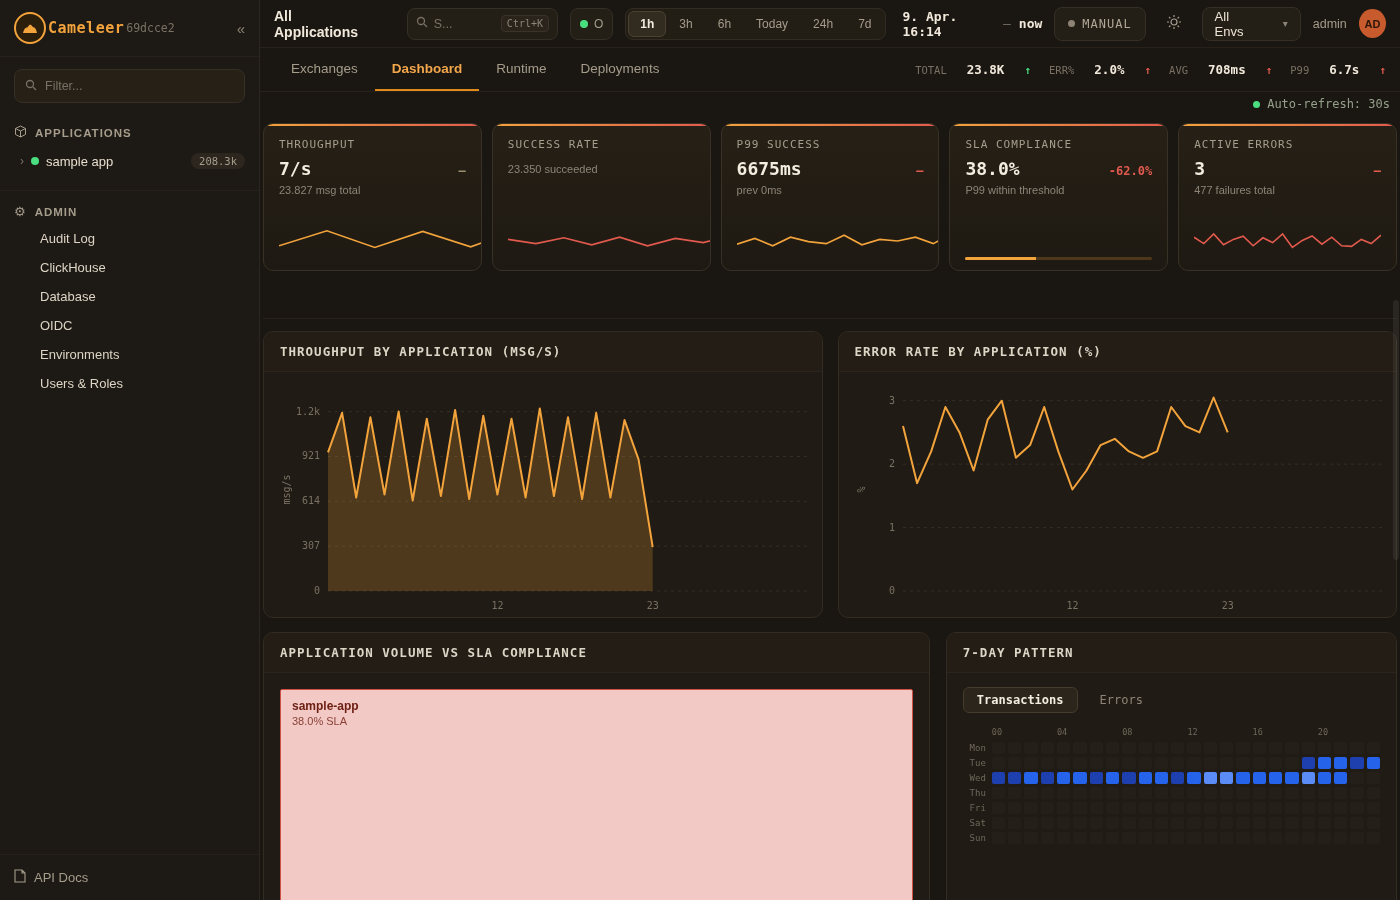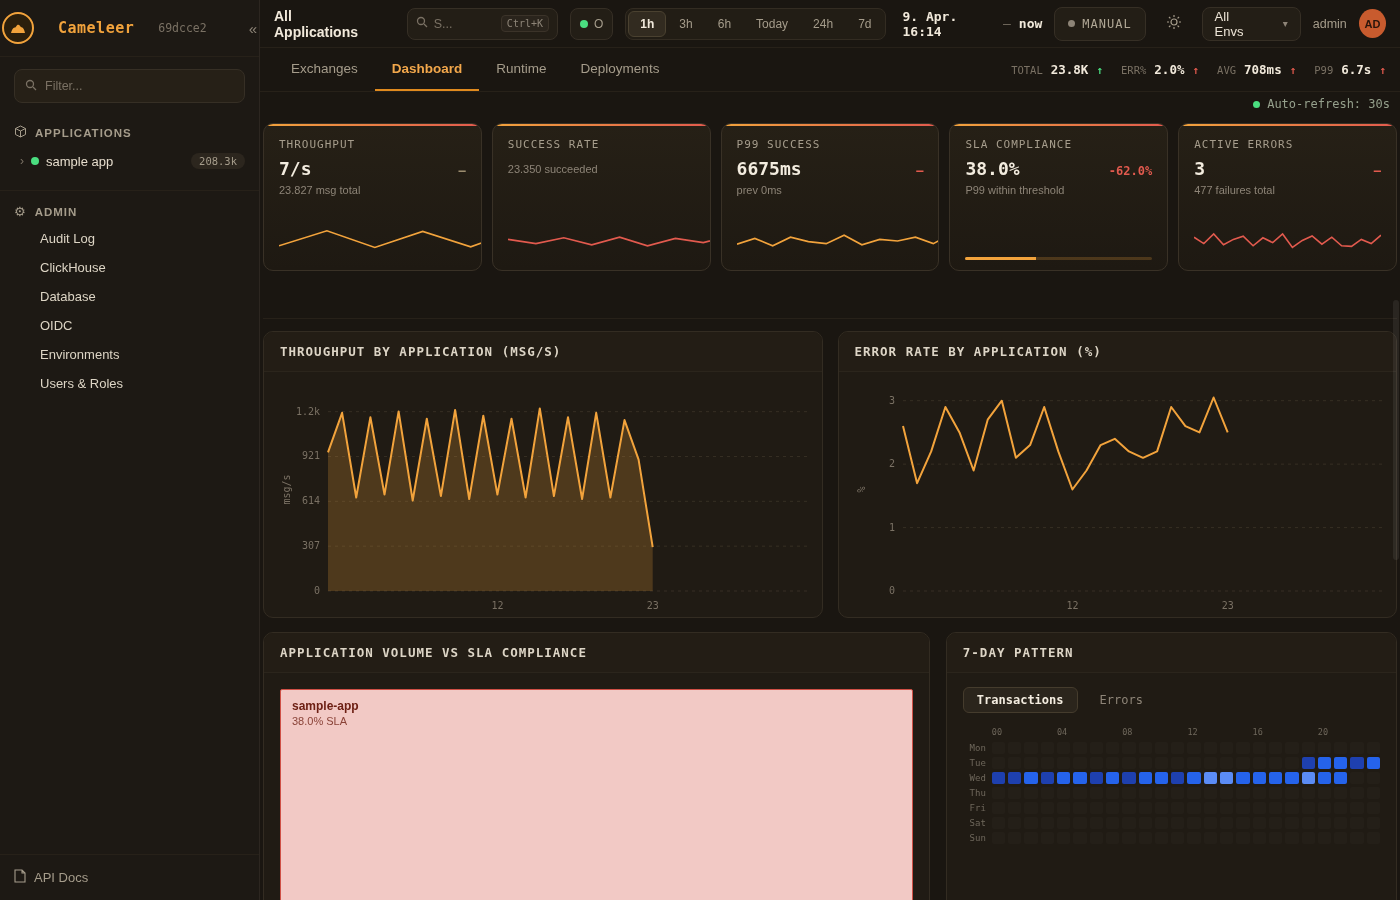--- a/index.html
+++ b/index.html
@@ -3,21 +3,21 @@
 <meta charset="utf-8">
 <style>
   *{margin:0;padding:0;box-sizing:border-box}
   html,body{width:1400px;height:900px;overflow:hidden}
   body{background:#1a1611;color:#ece4d6;font-family:"Liberation Sans","DejaVu Sans",sans-serif;font-size:13px}
   .mono{font-family:"DejaVu Sans Mono",monospace}
   .app{display:flex;width:1400px;height:900px;position:relative}
 
   
   .sidebar{width:260px;min-width:260px;background:#1d1914;border-right:1px solid #2c2620;display:flex;flex-direction:column}
-  .logo-row{display:flex;align-items:center;gap:24px;padding:12px 2px;border-bottom:1px solid #272119}
+  .logo-row{display:flex;align-items:center;gap:2px;padding:12px 14px;border-bottom:1px solid #272119}
   .logo-badge{width:32px;height:32px;border-radius:50%;background:#2b1f0c;border:2px solid #f2a33c;display:flex;align-items:center;justify-content:center;flex:none}
   .logo-name{font-family:"DejaVu Sans Mono",monospace;font-weight:bold;font-size:15px;color:#f2a33c;letter-spacing:.5px}
   .logo-ver{font-family:"DejaVu Sans Mono",monospace;font-size:11.5px;color:#7a7164}
   .collapse{margin-left:auto;color:#8d8477;font-size:15px;cursor:pointer}
   .filter-box{margin:12px 14px;display:flex;align-items:center;gap:8px;background:#262017;border:1px solid #362f25;border-radius:8px;height:34px;padding:0 10px}
   .filter-box input{background:transparent;border:none;outline:none;color:#ece4d6;font-size:12.5px;width:100%}
   .filter-box input::placeholder{color:#7a7164}
   .section-header{display:flex;align-items:center;gap:8px;padding:10px 14px 6px;color:#a59c8b;font-size:11.5px;font-weight:bold;letter-spacing:1px}
   .app-item{display:flex;align-items:center;gap:7px;padding:7px 14px 7px 20px;cursor:pointer;color:#e6ddcd;font-size:13px}
   .chev{color:#7a7164;font-size:12px}
@@ -49,21 +49,21 @@
   .env-select{display:flex;align-items:center;gap:26px;background:#231e16;border:1px solid #362f25;border-radius:8px;height:34px;padding:0 12px;font-size:13px;color:#ece4d6;cursor:pointer}
   .caret{color:#8d8477;font-size:10px}
   .user-name{color:#a59c8b;font-size:12.5px}
   .avatar{width:29px;height:29px;border-radius:50%;background:#c85b2e;color:#2a150b;font-weight:bold;font-size:11px;display:flex;align-items:center;justify-content:center}
 
   
   .tabbar{height:44px;display:flex;align-items:stretch;padding:0 14px;border-bottom:1px solid #272119}
   .tab{display:flex;align-items:center;padding:0 17px;color:#a59c8b;font-size:13.5px;border-bottom:2px solid transparent;cursor:pointer}
   .tab.active{color:#f2a74b;border-bottom-color:#e08a1e;font-weight:bold}
   .tab-stats{margin-left:auto;display:flex;align-items:center;gap:18px;font-family:"DejaVu Sans Mono",monospace}
-  .stat{display:flex;align-items:baseline;gap:8px}
+  .stat{display:flex;align-items:baseline;gap:20px}
   .stat-label{font-size:10.5px;color:#7a7164}
   .stat-value{font-size:12.5px;font-weight:bold;color:#f1e9db}
   .stat-arrow{font-size:11px;font-weight:bold}
   .refresh-row{display:flex;justify-content:flex-end;align-items:center;gap:7px;padding:5px 10px 0;font-family:"DejaVu Sans Mono",monospace;font-size:12px;color:#95a08c}
   .dot-green-sm{width:7px;height:7px;border-radius:50%;background:#4ade80}
 
   
   .content{flex:1;overflow:hidden;padding:12px 3px 0}
   .kpi-row{display:flex;gap:10px}
   .kpi{flex:1;position:relative;display:flex;flex-direction:column;height:148px;background:linear-gradient(180deg,#262016,#1e1912);border:1px solid #393126;border-radius:10px;padding:14px 15px 10px;overflow:hidden}

